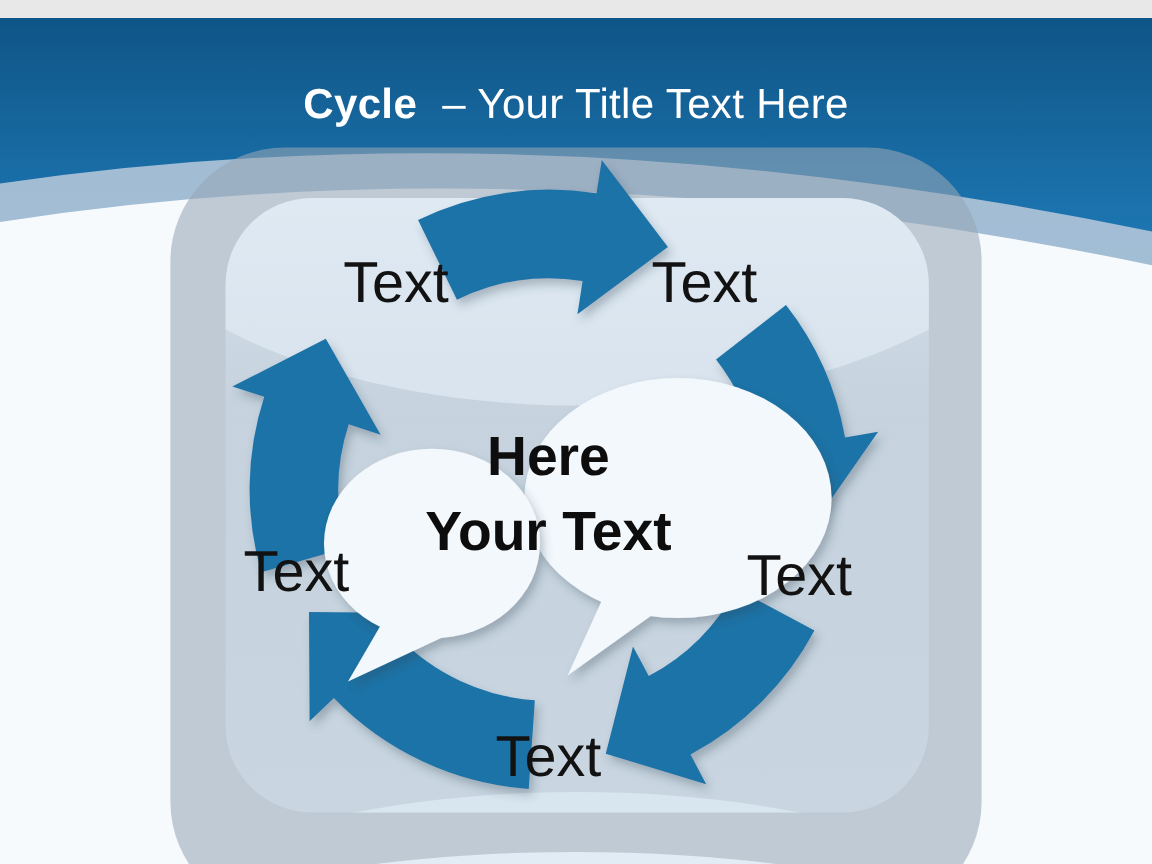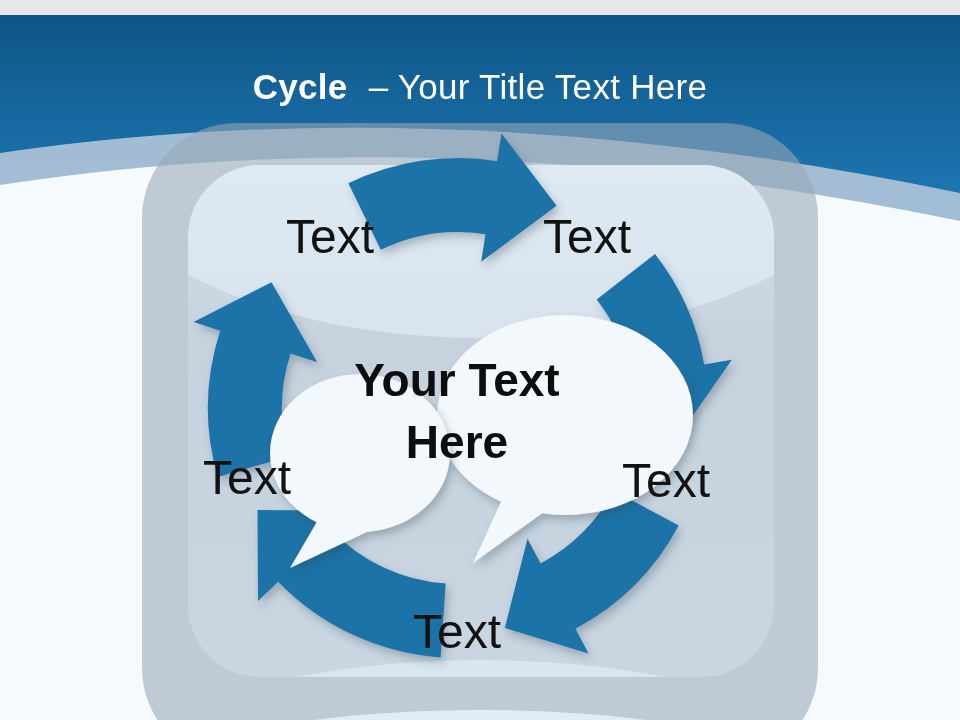--- a/index.html
+++ b/index.html
@@ -92,17 +92,17 @@
     <span class="r">– Your Title Text Here</span>
   </div>
 
   <div class="lbl lbl-tl">Text</div>
   <div class="lbl lbl-tr">Text</div>
   <div class="lbl lbl-r">Text</div>
   <div class="lbl lbl-b">Text</div>
   <div class="lbl lbl-l">Text</div>
 
   <div class="center-text">
+    <div>Here</div>
     <div>Your Text</div>
-    <div>Here</div>
   </div>
 
 </div>
 
 </body></html>

